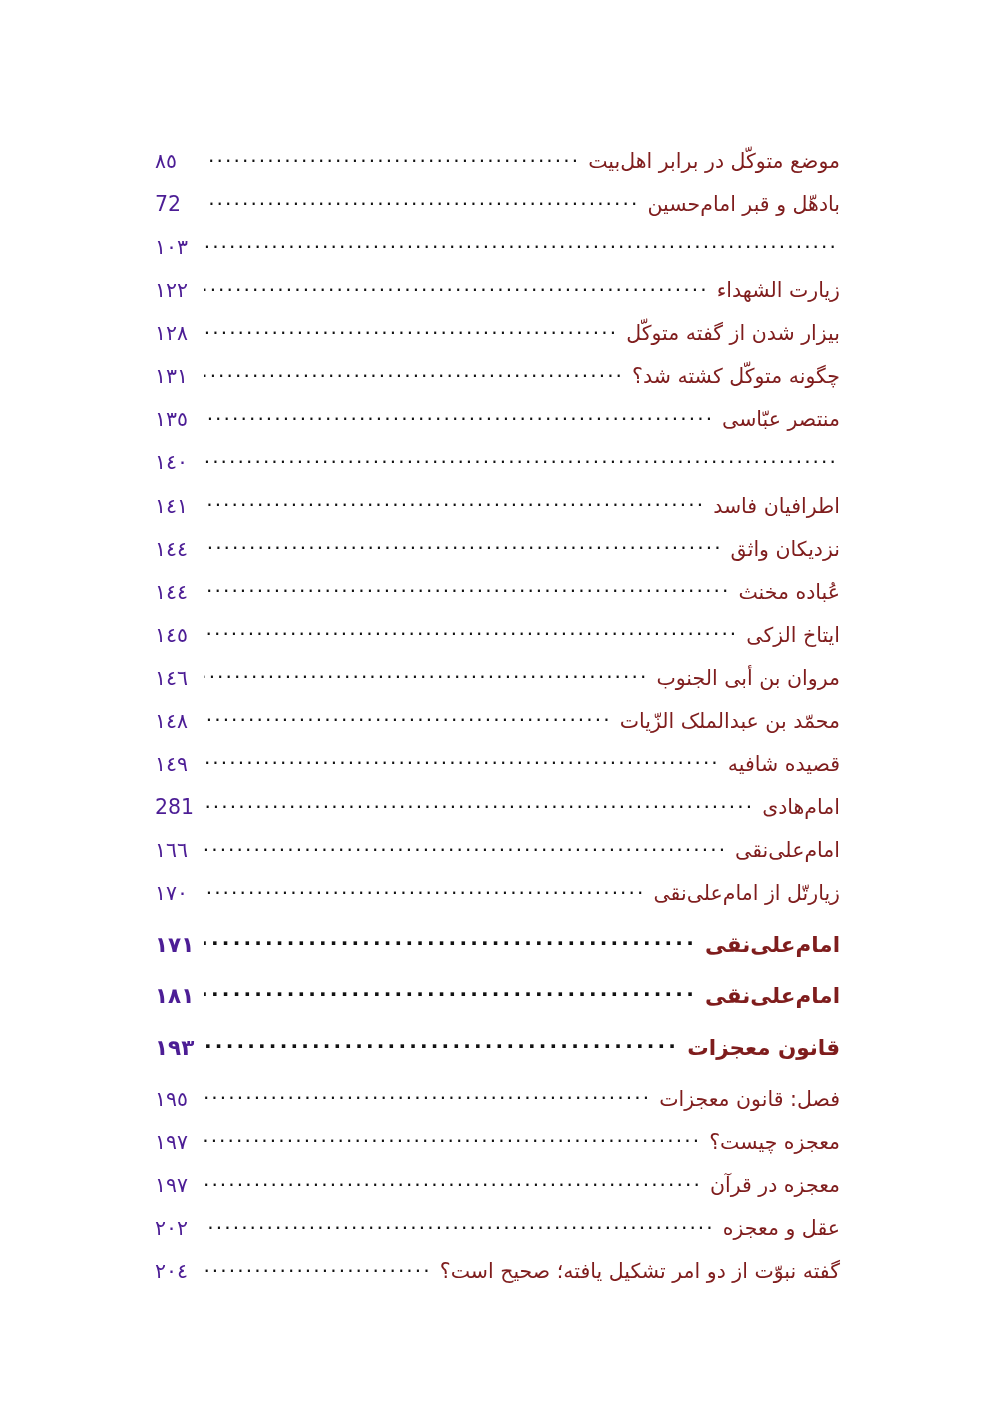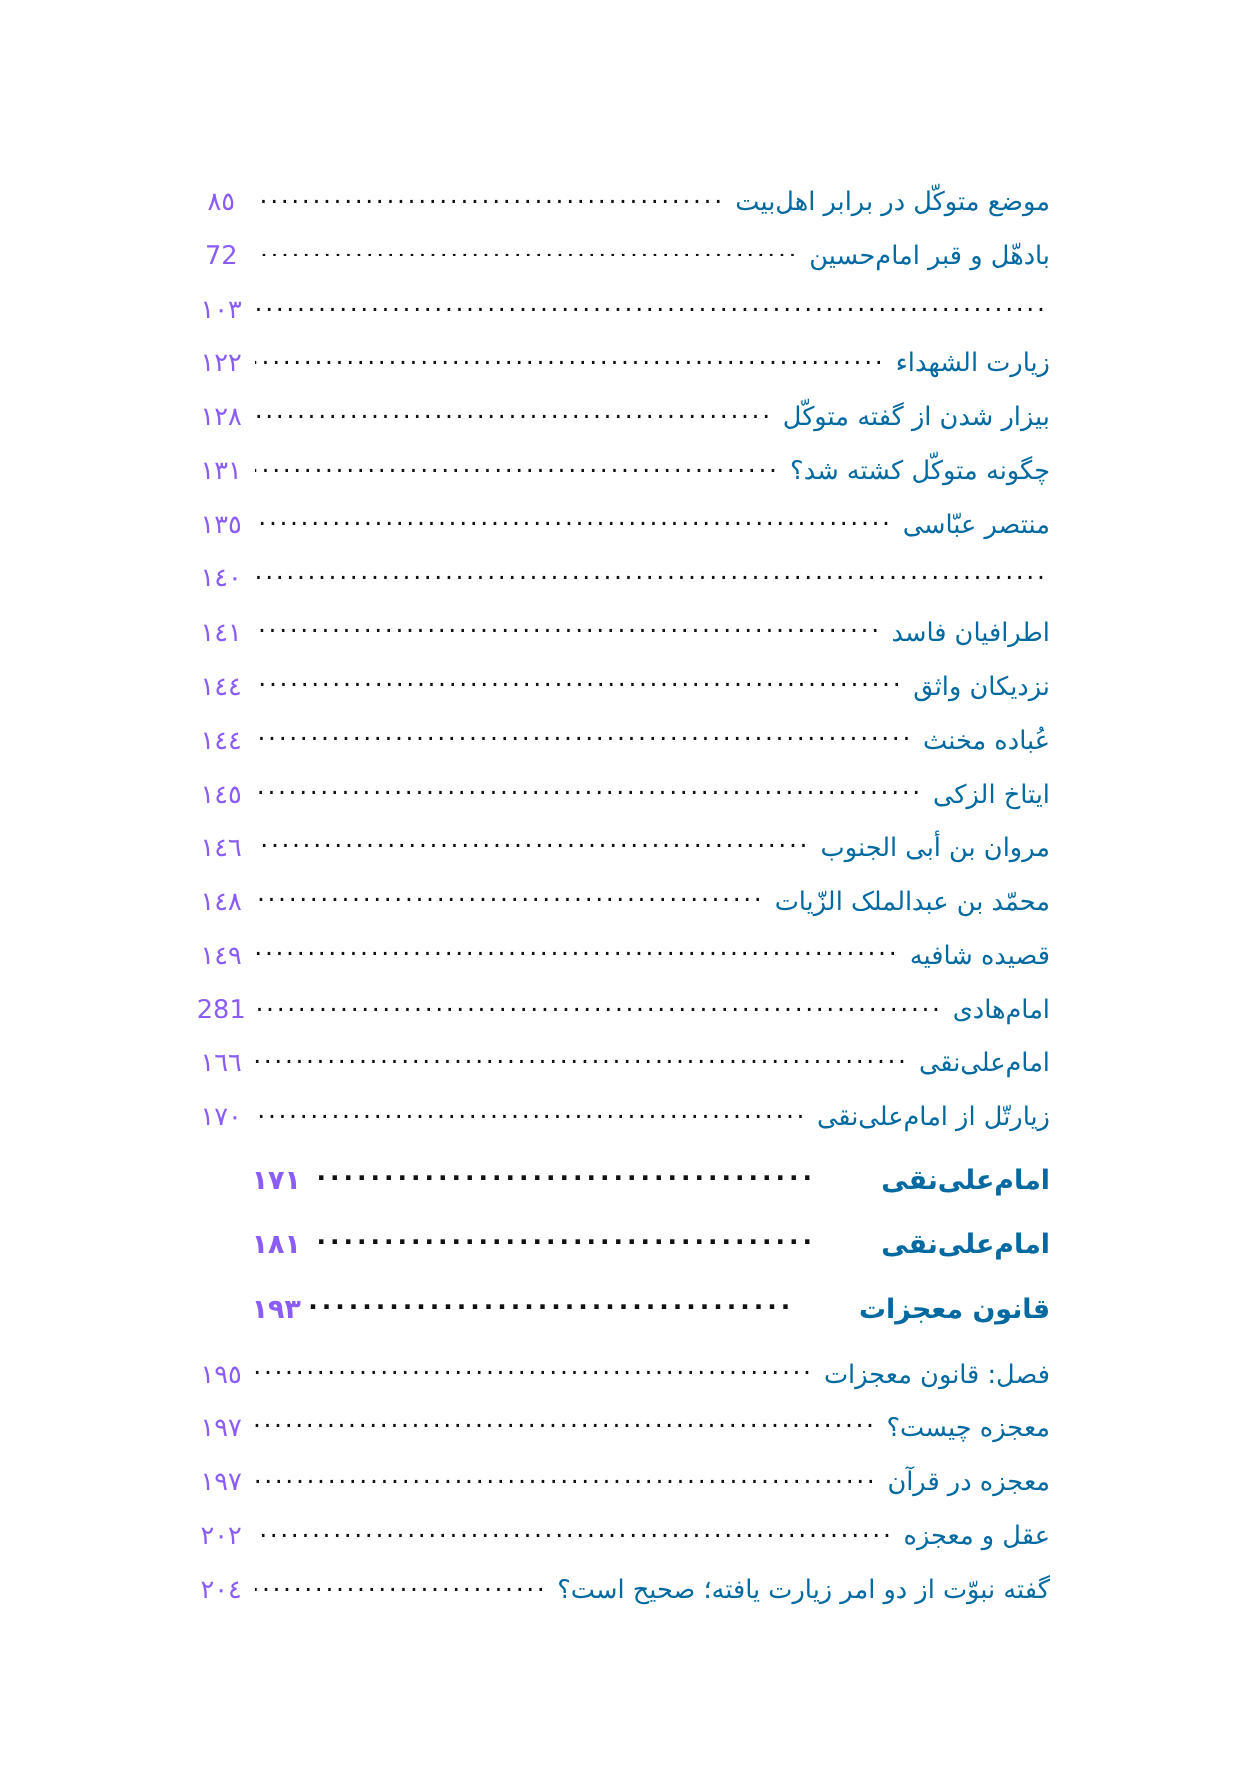--- a/index.html
+++ b/index.html
@@ -40,21 +40,21 @@
     width: 100%;
     direction: rtl;
     white-space: nowrap;
   }
 
   .toc-title {
     flex: 0 0 auto;
     font-size: 20.5px;
     line-height: 1.15;
     letter-spacing: -0.2px;
-    color: #0369a1;
+    color: #7f1d1d;
     padding-left: 6px;
   }
 
   .toc-leader {
     flex: 1 1 auto;
     position: relative;
     height: 1em;
     overflow: hidden;
     margin: 0 2px;
   }
@@ -66,40 +66,39 @@
     font-size: 20px;
     letter-spacing: 2.1px;
     color: #111111;
     white-space: nowrap;
   }
 
   .toc-page {
     flex: 0 0 auto;
     font-size: 20.5px;
     line-height: 1.15;
-    color: #8b5cf6;
+    color: #4c1d95;
     padding-right: 3px;
     min-width: 44px;
-    text-align: center;
+    text-align: left;
     direction: ltr;
     unicode-bidi: embed;
   }
 
   
   .lvl-sub { margin-bottom: 19.5px; }
   .lvl-head {
     font-weight: bold;
     margin-top: 27px;
     margin-bottom: 27px;
   }
   .lvl-head .toc-title,
   .lvl-head .toc-page {
     font-weight: bold;
     font-size: 21.5px;
-    margin-left: 44px;
   }
   .lvl-head .toc-leader::before {
     font-weight: bold;
     letter-spacing: 3.2px;
     bottom: 0.1em;
   }
 </style>
 </head>
 <body>
 
@@ -222,18 +221,18 @@
         <span class="toc-title">معجزه در قرآن</span>
         <span class="toc-leader"></span>
         <span class="toc-page">١٩٧</span>
       </div>
       <div class="toc-row lvl-sub">
         <span class="toc-title">عقل و معجزه</span>
         <span class="toc-leader"></span>
         <span class="toc-page">٢٠٢</span>
       </div>
       <div class="toc-row lvl-sub">
-        <span class="toc-title">گفته نبوّت از دو امر زیارت یافته؛ صحیح است؟</span>
+        <span class="toc-title">گفته نبوّت از دو امر تشکیل یافته؛ صحیح است؟</span>
         <span class="toc-leader"></span>
         <span class="toc-page">٢٠٤</span>
       </div>
     </div>
 </div>
 
 </body></html>

